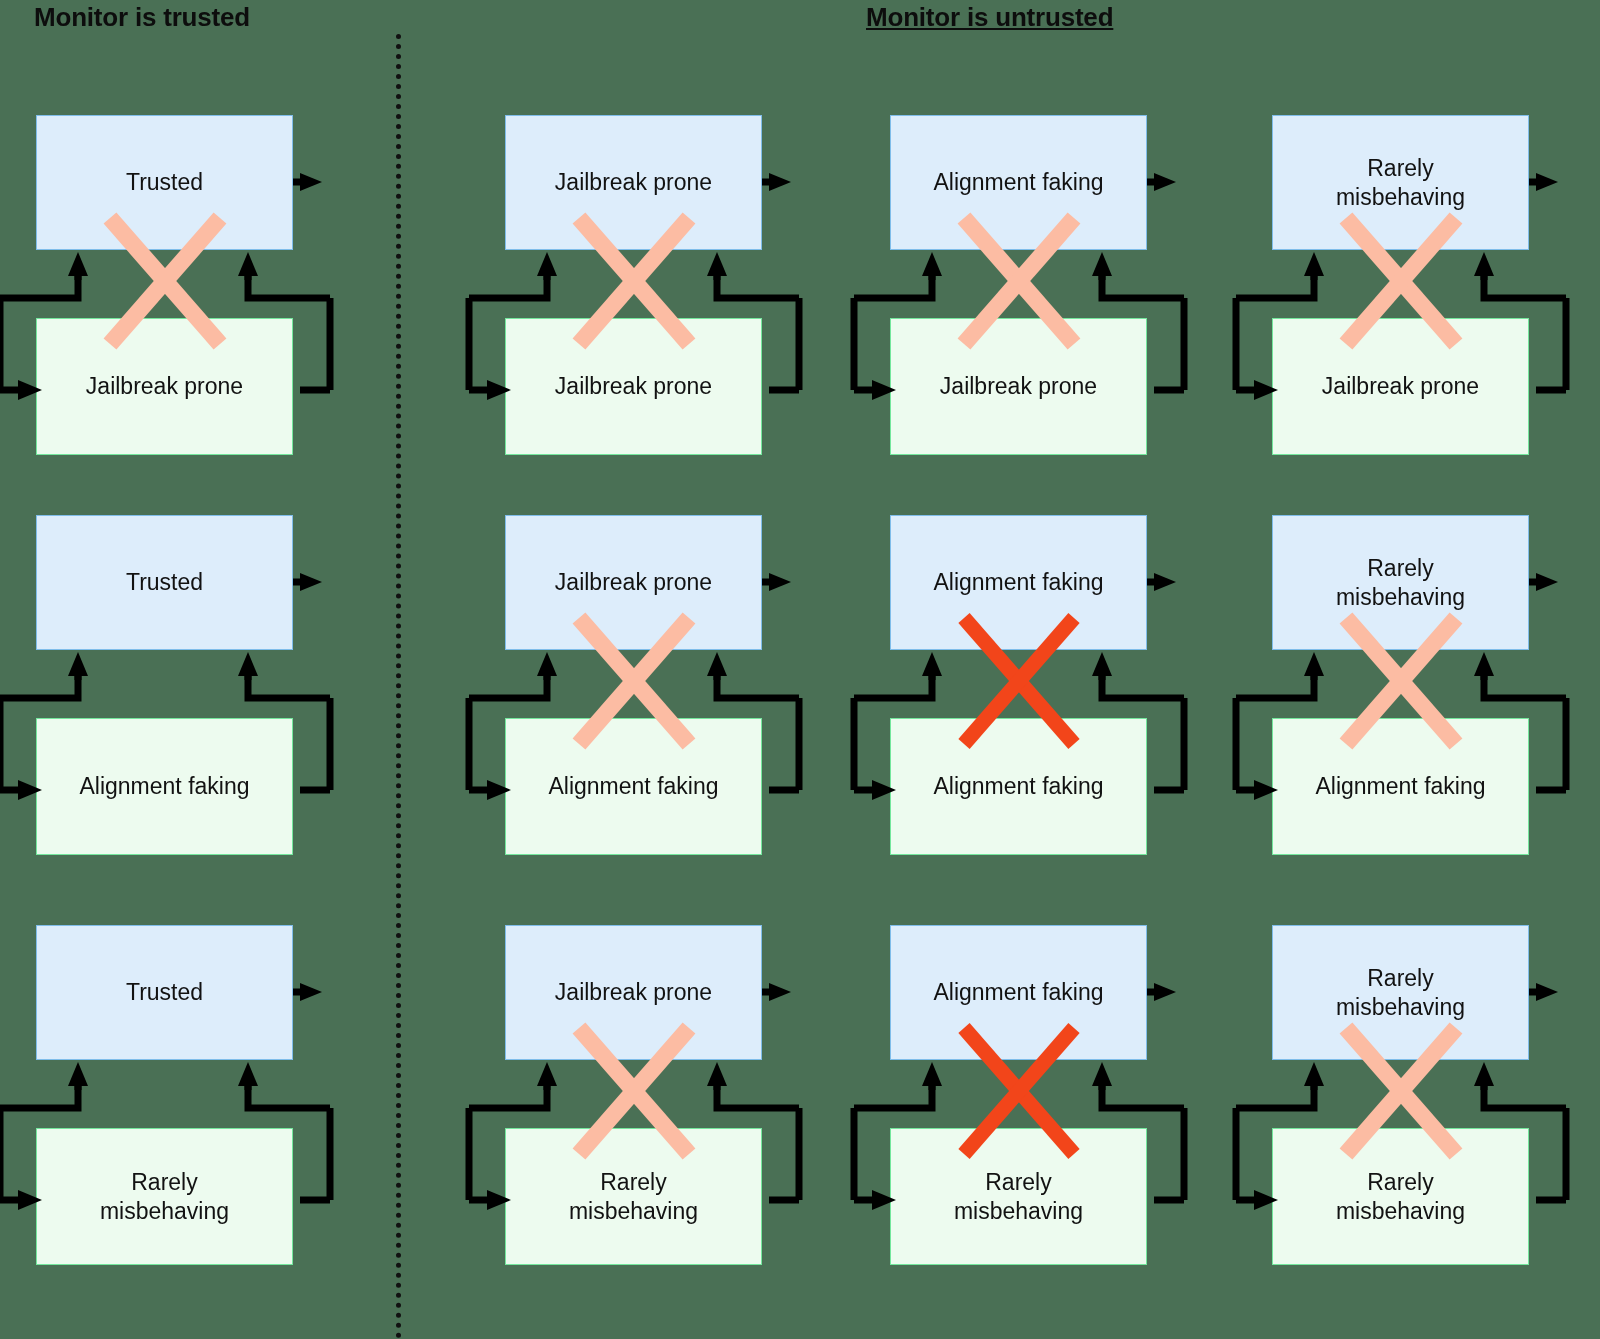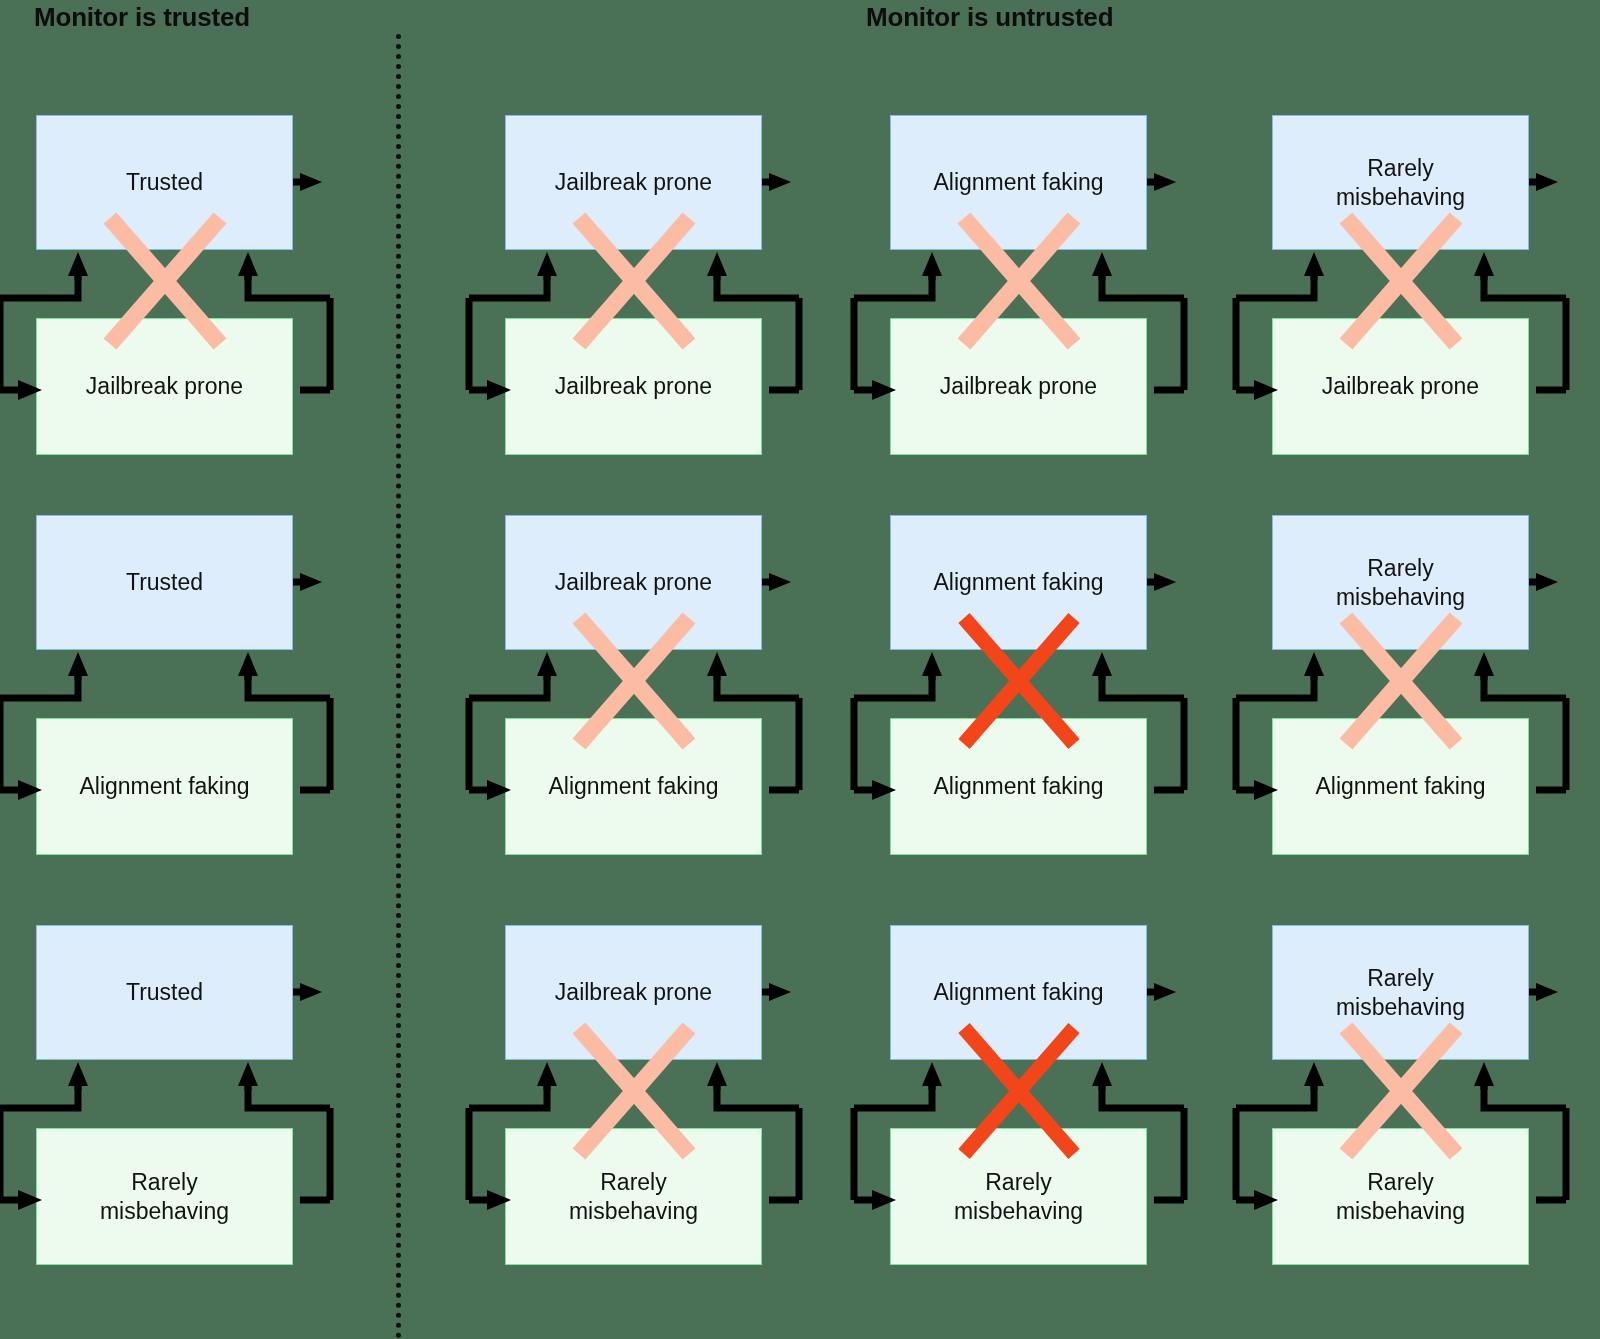--- a/index.html
+++ b/index.html
@@ -15,21 +15,21 @@
   
   .hdr{
     position:absolute;
     font-weight:bold;
     font-size:26px;
     color:#0d0d0d;
     letter-spacing:-0.2px;
     white-space:nowrap;
   }
   #hdr-trusted{left:34px;top:2px;}
-  #hdr-untrusted{left:866px;top:2px;}
+  #hdr-untrusted{left:866px;top:2px;text-decoration:underline;}
 
   
   .divider{
     position:absolute;
     left:396px;top:34px;
     width:0;height:1305px;
     border-left:5px dotted #111111;
   }
 
   

